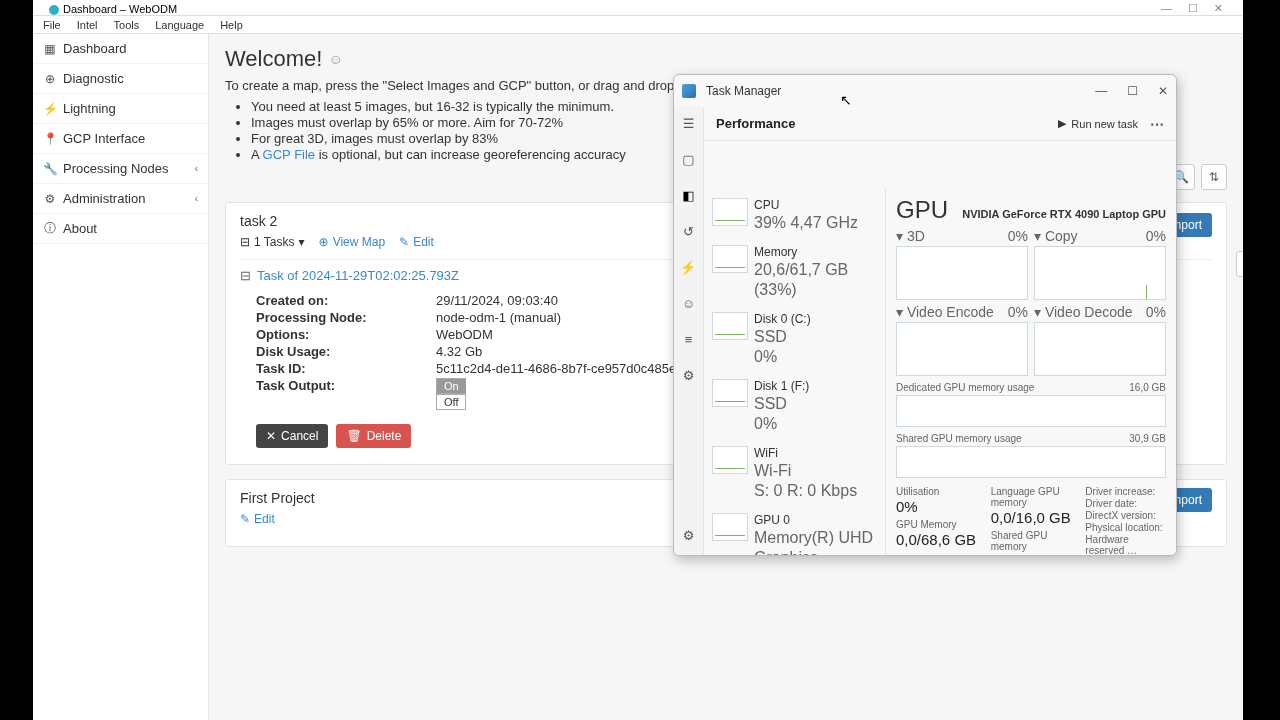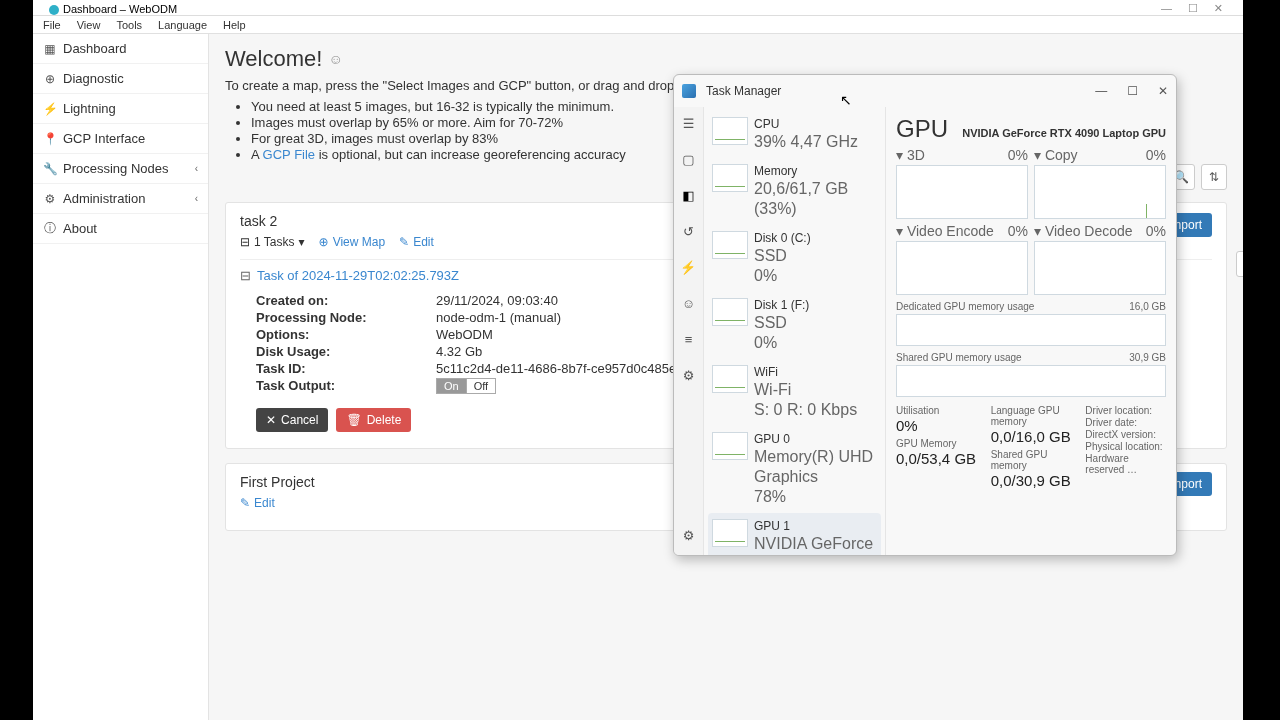--- a/index.html
+++ b/index.html
@@ -45,21 +45,21 @@
 .card-toolbar .tasks-toggle { color: #333; }
 .import-btn { position: absolute; right: 14px; top: 10px; background: #337ab7; color: #fff; border: none; padding: 5px 10px; font-size: 12px; border-radius: 3px; display: flex; align-items: center; gap: 5px; cursor: pointer; }
 .ellips-btn { position: absolute; right: -2px; top: 46px; width: 26px; height: 26px; border: 1px solid #ccc; background: #fff; border-radius: 3px; display: flex; align-items: center; justify-content: center; cursor: pointer; font-size: 14px; font-weight: bold; color: #444; }
 
 .task-row { border-top: 1px solid #eee; padding-top: 8px; }
 .task-link { display: flex; align-items: center; gap: 6px; color: #3a87cf; font-size: 13px; cursor: pointer; }
 .task-link .minus { color: #666; }
 .task-details { margin: 10px 0 0 16px; font-size: 13px; color: #333; }
 .task-details .row { display: flex; margin-bottom: 2px; }
 .task-details .label { width: 180px; font-weight: 600; }
-.toggle-onoff { display: inline-flex; }
+.toggle-onoff { display: inline-flex; flex-direction: column; }
 .toggle-onoff .seg { padding: 1px 7px; font-size: 11px; border: 1px solid #aaa; }
 .toggle-onoff .on { background: #999; color: #fff; border-right: none; }
 .toggle-onoff .off { background: #fff; color: #333; }
 .task-actions { margin: 14px 0 6px 16px; display: flex; gap: 8px; }
 .btn-cancel { background: #444; color: #fff; border: none; padding: 5px 10px; font-size: 12px; border-radius: 3px; display: flex; align-items: center; gap: 5px; cursor: pointer; }
 .btn-delete { background: #d9534f; color: #fff; border: none; padding: 5px 10px; font-size: 12px; border-radius: 3px; display: flex; align-items: center; gap: 5px; cursor: pointer; }
 .import-btn2 { position: absolute; right: 14px; top: 8px; background: #337ab7; color: #fff; border: none; padding: 5px 10px; font-size: 12px; border-radius: 3px; display: flex; align-items: center; gap: 5px; cursor: pointer; }
 
 
 .tm-window { position: absolute; left: 673px; top: 74px; width: 504px; height: 482px; background: #f8f8f8; border: 1px solid #bbb; box-shadow: 2px 4px 12px rgba(0,0,0,0.25); border-radius: 6px; overflow: hidden; }
@@ -69,21 +69,21 @@
 .tm-title .wc span { cursor: pointer; }
 .tm-body { display: flex; height: calc(100% - 32px); }
 .tm-rail { width: 30px; background: #f3f3f3; display: flex; flex-direction: column; align-items: center; padding-top: 6px; gap: 16px; font-size: 13px; color: #555; border-right: 1px solid #e5e5e5; position: relative; }
 .tm-rail .ri { cursor: pointer; width: 20px; height: 20px; display: flex; align-items: center; justify-content: center; }
 .tm-rail .ri.active { color: #000; }
 .tm-rail .ri.settings { position: absolute; bottom: 10px; }
 .tm-content { flex: 1; display: flex; flex-direction: column; }
 .tm-header { height: 34px; display: flex; align-items: center; padding: 0 12px; font-size: 13px; font-weight: 600; color: #222; border-bottom: 1px solid #e5e5e5; }
 .tm-header .runtask { margin-left: auto; display: flex; align-items: center; gap: 5px; font-size: 11px; color: #333; cursor: pointer; font-weight: 400; }
 .tm-header .more { margin-left: 12px; cursor: pointer; color: #555; font-size: 14px; font-weight: bold; }
-.tm-perf { flex: 1; display: flex; overflow: hidden; }
+.tm-perf { flex: 1; display: flex; overflow: hidden; margin-top: 47px; }
 .tm-list { width: 182px; border-right: 1px solid #e5e5e5; overflow-y: auto; padding: 4px; }
 .tm-li { display: flex; padding: 6px 4px; border-radius: 4px; cursor: pointer; gap: 6px; }
 .tm-li.selected { background: #e9edf2; }
 .tm-li .spark { width: 36px; height: 28px; border: 1px solid #cfd9e0; background: #fff; position: relative; flex-shrink: 0; }
 .tm-li .spark::after { content: ""; position: absolute; left: 2px; right: 2px; bottom: 4px; height: 10px; border-bottom: 1px solid #7fb366; }
 .tm-li .txt { font-size: 11px; color: #333; line-height: 1.25; }
 .tm-li .txt .t1 { font-size: 12px; }
 .tm-li .txt .t2 { color: #666; font-size: 16px; }
 .tm-detail { flex: 1; padding: 8px 10px 24px 10px; font-size: 11px; color: #333; position: relative; }
 .tm-gpu-h { display: flex; align-items: baseline; justify-content: space-between; }
@@ -115,21 +115,21 @@
     <span>Dashboard – WebODM</span>
     <div class="wincontrols">
       <span>—</span>
       <span>☐</span>
       <span>✕</span>
     </div>
   </div>
 
   <div class="menubar">
     <span>File</span>
-    <span>View</span>
+    <span>Intel</span>
     <span>Tools</span>
     <span>Language</span>
     <span>Help</span>
   </div>
 
   <div class="sidebar">
     <div class="sidebar-item">
         <span class="ic">▦</span>
         <span>Dashboard</span>
       </div>
@@ -263,20 +263,25 @@
       <div class="ri">▢</div>
       <div class="ri active">◧</div>
       <div class="ri">↺</div>
       <div class="ri">⚡</div>
       <div class="ri">☺</div>
       <div class="ri">≡</div>
       <div class="ri">⚙</div>
       <div class="ri settings">⚙</div>
     </div>
     <div class="tm-content">
+      <div class="tm-header">
+        <span>Performance</span>
+        <span class="runtask">▶ <span>Run new task</span></span>
+        <span class="more">⋯</span>
+      </div>
       <div class="tm-perf">
         <div class="tm-list">
           <div class="tm-li">
               <div class="spark"></div>
               <div class="txt">
                 <div class="t1">CPU</div>
                 <div class="t2">39%  4,47 GHz</div>
               </div>
             </div>
           <div class="tm-li">
@@ -379,30 +384,30 @@
             </div>
           <div class="tm-graph">
               <div class="gbox small"></div>
             </div>
 
           <div class="tm-stats">
             <div class="tm-stat">
                 <div class="sl">Utilisation</div>
                 <div class="sv">0%</div>
                 <div class="sl" style="margin-top:4px">GPU Memory</div>
-                <div class="sv">0,0/53,4 GB</div>
+                <div class="sv">0,0/68,6 GB</div>
               </div>
             <div class="tm-stat">
                 <div class="sl">Language GPU memory</div>
                 <div class="sv">0,0/16,0 GB</div>
                 <div class="sl" style="margin-top:4px">Shared GPU memory</div>
                 <div class="sv">0,0/30,9 GB</div>
               </div>
             <div class="tm-stat tm-info">
-              <div>Driver location:</div>
+              <div>Driver increase:</div>
               <div>Driver date:</div>
               <div>DirectX version:</div>
               <div>Physical location:</div>
               <div>Hardware reserved …</div>
             </div>
           </div>
         </div>
       </div>
     </div>
   </div>

